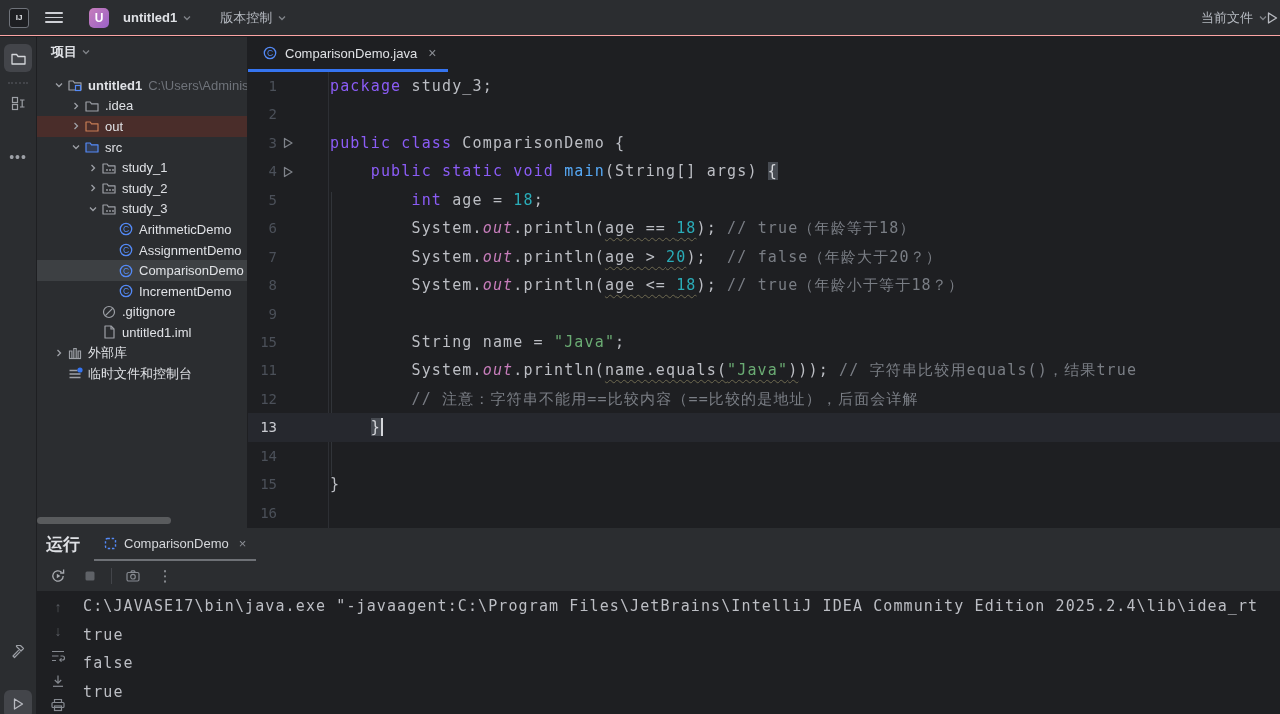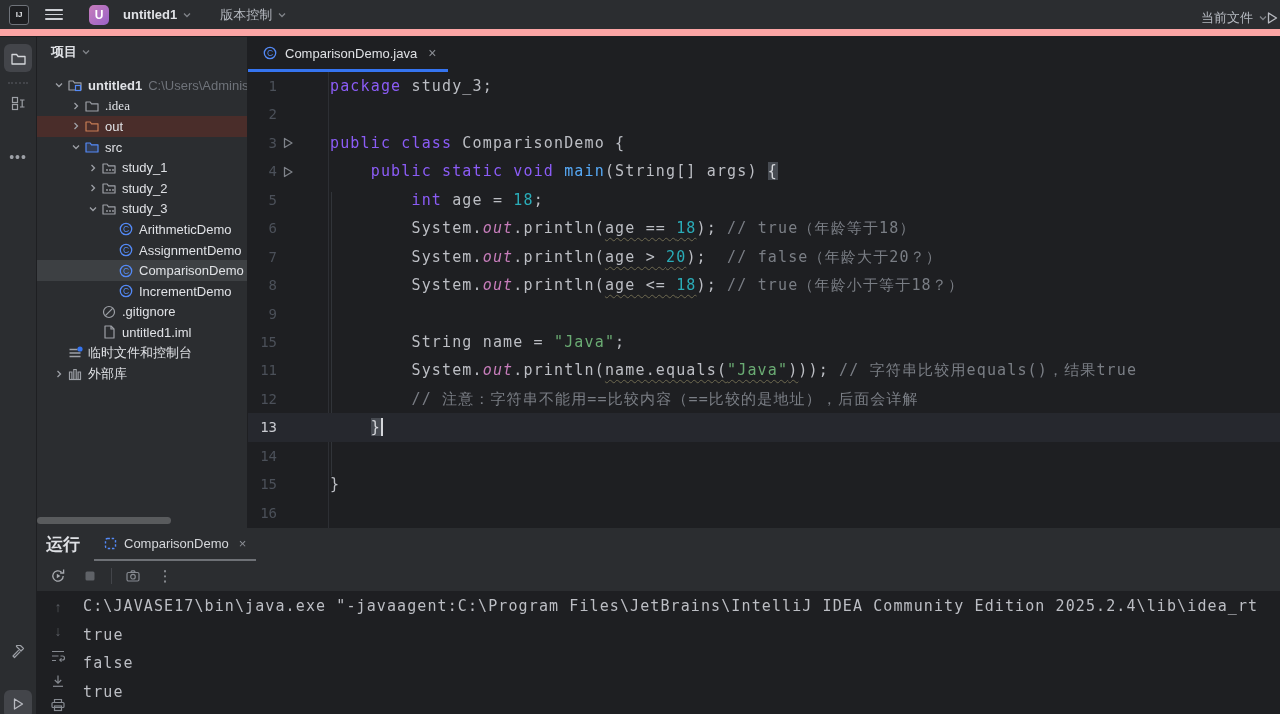--- a/index.html
+++ b/index.html
@@ -1,21 +1,21 @@
 <!DOCTYPE html>
 <html><head>
 <meta charset="utf-8">
 <style>
   * { margin:0; padding:0; box-sizing:border-box; }
   html,body { width:1280px; height:714px; overflow:hidden; }
   body { position:relative; background:#1e1f22; font-family:"Liberation Sans",sans-serif; color:#dfe1e5; }
   svg { display:block; }
 
   
-  #titlebar { position:absolute; left:0; top:0; width:1280px; height:36px; background:#2b2d30; border-bottom:7px solid #fca5a5; display:flex; align-items:center; }
+  #titlebar { position:absolute; left:0; top:0; width:1280px; height:36px; background:#2b2d30; border-bottom:1px solid #fca5a5; display:flex; align-items:center; }
   .tb-logo { width:20px; height:20px; margin-left:9px; border:1.5px solid #6f737a; border-radius:3px; background:#1e1f22; color:#dfe1e5; font-size:8px; font-weight:bold; display:flex; align-items:center; justify-content:center; }
   .tb-burger { margin-left:16px; width:18px; height:18px; display:flex; flex-direction:column; justify-content:center; gap:3px; cursor:pointer; }
   .tb-burger i { display:block; height:1.6px; background:#cfd1d6; border-radius:1px; }
   .tb-avatar { width:20px; height:20px; margin-left:26px; border-radius:5px; background:linear-gradient(135deg,#c77dbb,#9a62c8); color:#fff; font-size:12px; font-weight:bold; display:flex; align-items:center; justify-content:center; }
   .tb-item { display:flex; align-items:center; gap:5px; margin-left:8px; padding:4px 6px; border-radius:4px; cursor:pointer; font-size:13px; }
   .tb-item.name { font-weight:bold; color:#dfe1e5; }
   .tb-item.dim { color:#b4b8bf; margin-left:16px; }
   #tb-right { position:absolute; right:0; top:0; height:36px; display:flex; align-items:center; }
   #tb-right .tb-item { margin-right:6px; }
   #tb-run-clipped { position:absolute; left:1264px; top:10px; }
@@ -172,21 +172,21 @@
         </span>
         <span class="ticon">
           <svg width="16" height="16" viewBox="0 0 16 16" fill="none" xmlns="http://www.w3.org/2000/svg">
             <path d="M2 4 h4.2 l1.3 1.8 H14 V13 H2 Z" stroke="#9da0a6" stroke-width="1.2" stroke-linejoin="round"></path>
             <rect x="8.5" y="8.5" width="5" height="5" fill="#2b2d30" stroke="#548AF7" stroke-width="1.2"></rect>
           </svg>
         </span>
         <span class="lbl b">untitled1</span>
         <span class="extra">C:\Users\Administrator</span>
       </div>
-      <div class="trow" style="padding-left: 31px; font-family: Liberation Serif, serif;">
+      <div class="trow" style="padding-left: 31px;">
         <span class="slot">
           <svg width="10" height="10" viewBox="0 0 10 10" fill="none" xmlns="http://www.w3.org/2000/svg">
             <path d="M3.5 2 L6.5 5 L3.5 8" stroke="#9da0a6" stroke-width="1.3"></path>
           </svg>
         </span>
         <span class="ticon">
           <svg width="16" height="16" viewBox="0 0 16 16" fill="none" xmlns="http://www.w3.org/2000/svg">
             <path d="M2 4 h4.2 l1.3 1.8 H14 V13 H2 Z" stroke="#9da0a6" stroke-width="1.2" stroke-linejoin="round"></path>
           </svg>
         </span>
@@ -320,42 +320,42 @@
         <span class="slot"></span>
         <span class="ticon">
           <svg width="16" height="16" viewBox="0 0 16 16" fill="none" xmlns="http://www.w3.org/2000/svg">
             <path d="M4 2 h6 l3 3 v9 H4 Z" stroke="#9da0a6" stroke-width="1.2" stroke-linejoin="round"></path>
             <path d="M10 2 v3 h3" stroke="#9da0a6" stroke-width="1.2"></path>
           </svg>
         </span>
         <span class="lbl">untitled1.iml</span>
       </div>
       <div class="trow" style="padding-left: 14px;">
+        <span class="slot">
+          <svg width="10" height="10" viewBox="0 0 10 10" fill="none" xmlns="http://www.w3.org/2000/svg">
+            <path d="M3.5 2 L6.5 5 L3.5 8" stroke="#9da0a6" stroke-width="1.3"></path>
+          </svg>
+        </span>
+        <span class="ticon">
+          <svg width="16" height="16" viewBox="0 0 16 16" fill="none" xmlns="http://www.w3.org/2000/svg">
+            <path d="M2.5 13.5 V6 h2.4 v7.5 M6.8 13.5 V3.5 h2.4 v10 M11.1 13.5 V6 h2.4 v7.5" stroke="#9da0a6" stroke-width="1.2"></path>
+            <path d="M2 13.5 h12" stroke="#9da0a6" stroke-width="1.2"></path>
+          </svg>
+        </span>
+        <span class="lbl">外部库</span>
+      </div>
+      <div class="trow" style="padding-left: 14px;">
         <span class="slot"></span>
         <span class="ticon">
           <svg width="16" height="16" viewBox="0 0 16 16" fill="none" xmlns="http://www.w3.org/2000/svg">
             <path d="M2.5 4.5 h8 M2.5 8 h11 M2.5 11.5 h11" stroke="#9da0a6" stroke-width="1.3"></path>
             <circle cx="13" cy="4" r="2.6" fill="#3574F0"></circle>
           </svg>
         </span>
         <span class="lbl">临时文件和控制台</span>
-      </div>
-      <div class="trow" style="padding-left: 14px;">
-        <span class="slot">
-          <svg width="10" height="10" viewBox="0 0 10 10" fill="none" xmlns="http://www.w3.org/2000/svg">
-            <path d="M3.5 2 L6.5 5 L3.5 8" stroke="#9da0a6" stroke-width="1.3"></path>
-          </svg>
-        </span>
-        <span class="ticon">
-          <svg width="16" height="16" viewBox="0 0 16 16" fill="none" xmlns="http://www.w3.org/2000/svg">
-            <path d="M2.5 13.5 V6 h2.4 v7.5 M6.8 13.5 V3.5 h2.4 v10 M11.1 13.5 V6 h2.4 v7.5" stroke="#9da0a6" stroke-width="1.2"></path>
-            <path d="M2 13.5 h12" stroke="#9da0a6" stroke-width="1.2"></path>
-          </svg>
-        </span>
-        <span class="lbl">外部库</span>
       </div>
     </div>
   <div id="proj-hscroll"></div>
 </div>
 
 <div id="editor">
   <div id="tabbar">
     <div class="etab">
       <span>
           <svg width="16" height="16" viewBox="0 0 16 16" fill="none" xmlns="http://www.w3.org/2000/svg">

